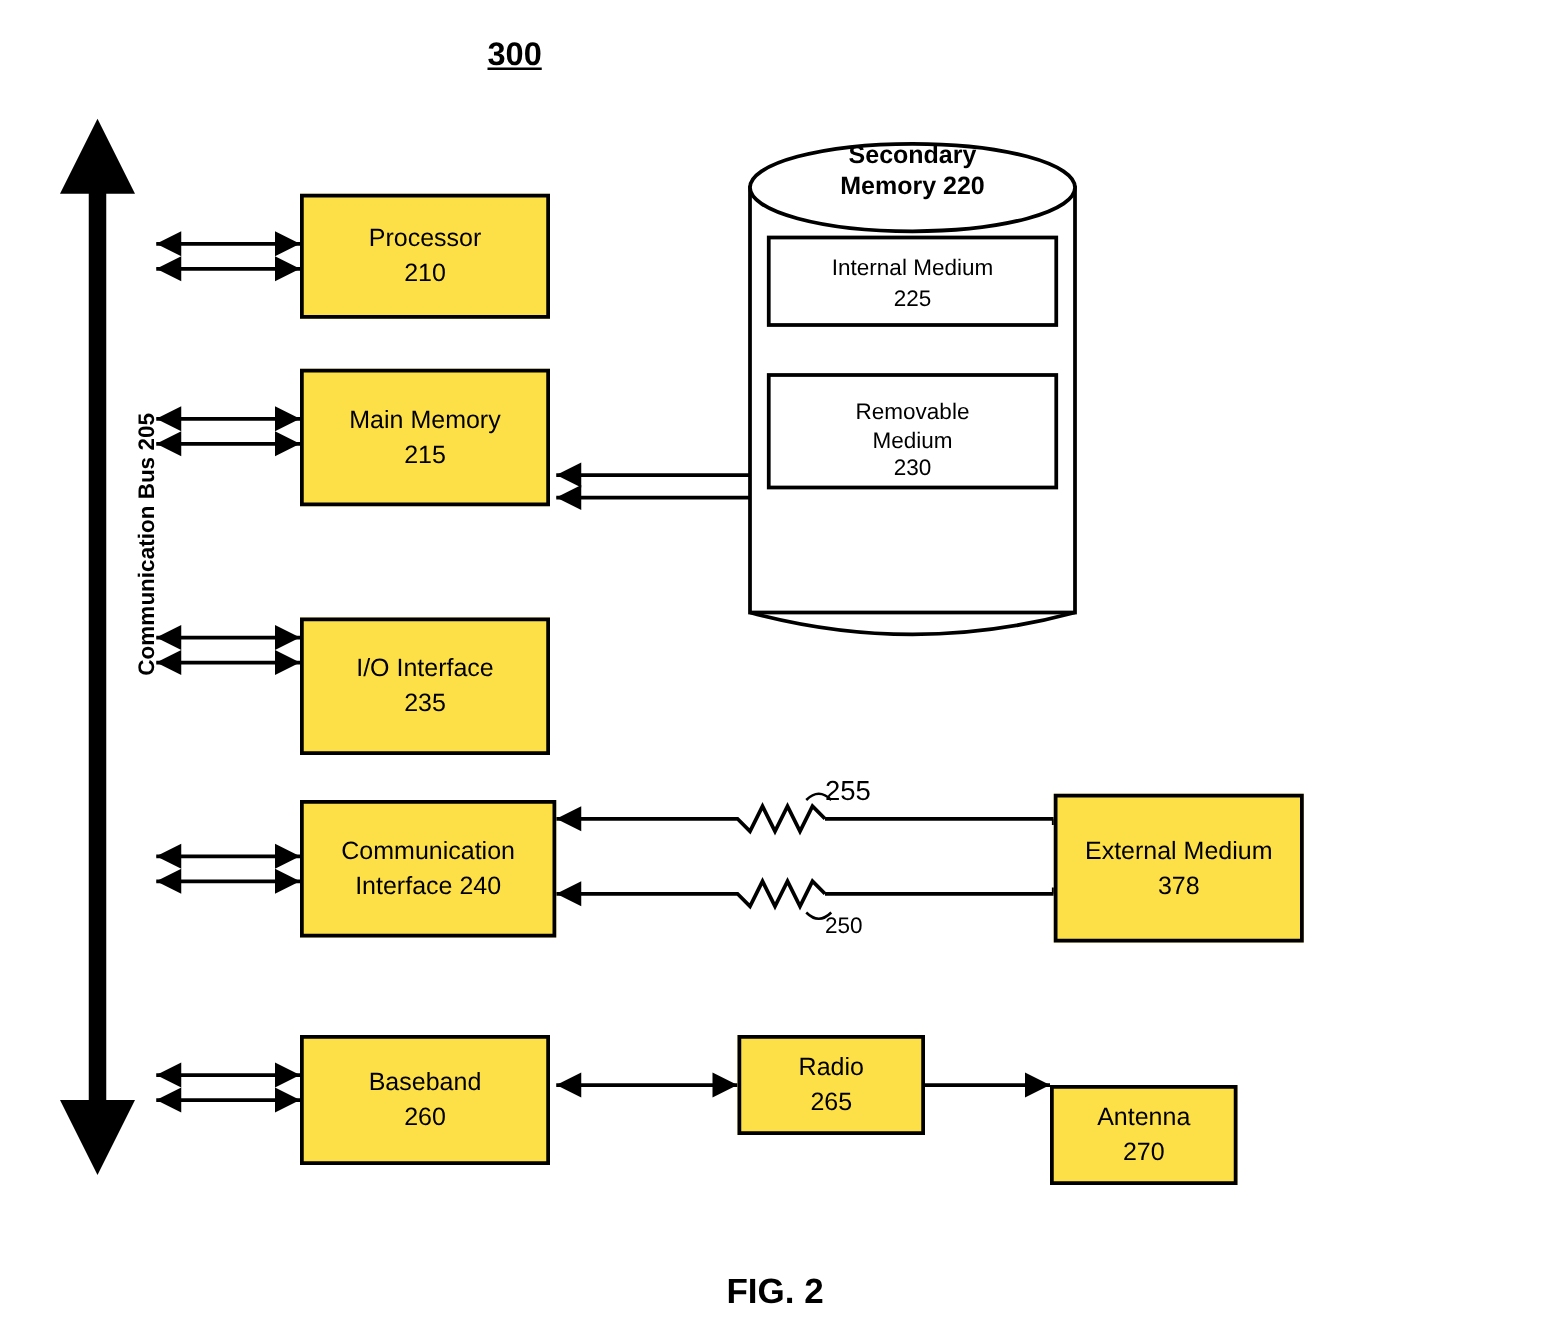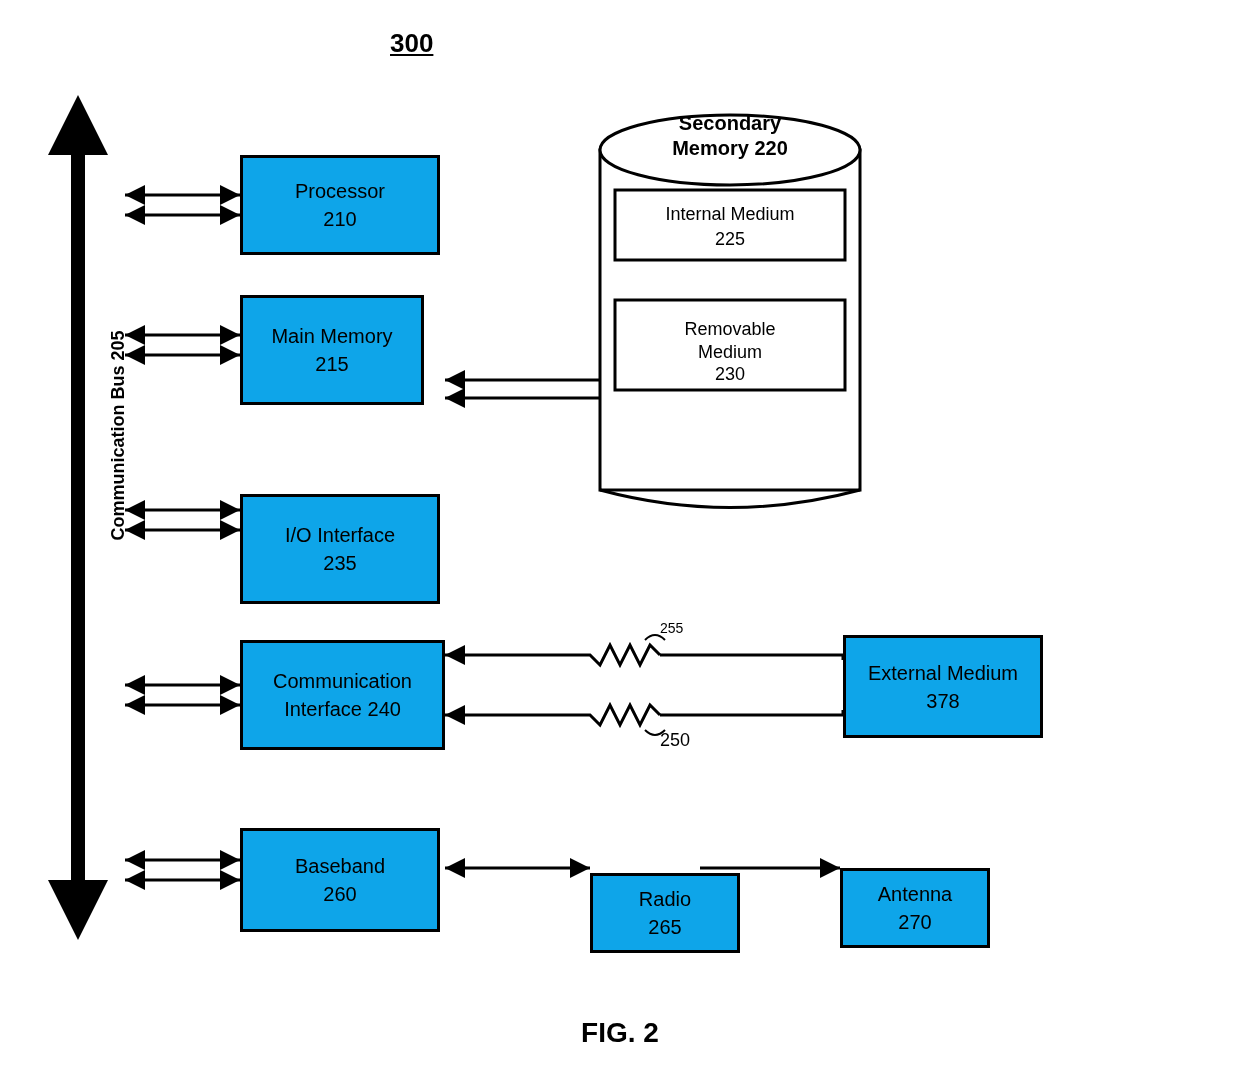--- a/index.html
+++ b/index.html
@@ -22,21 +22,21 @@
       top: 28px;
       left: 390px;
       font-size: 26px;
       font-weight: bold;
       text-decoration: underline;
     }
     
     .box {
       position: absolute;
       border: 3px solid #000;
-      background: #0ea5e9;
+      background: #fde047;
       display: flex;
       flex-direction: column;
       align-items: center;
       justify-content: center;
       text-align: center;
       font-size: 20px;
       line-height: 1.4;
     }
     
     .fig-label {
@@ -137,51 +137,51 @@
     <path d="M 645,730 Q 655,740 665,730" fill="none" stroke="#000" stroke-width="2"></path>
   </svg>
 
   <div style="position:absolute; left:18px; top:430px; transform:rotate(-90deg); transform-origin:center center; white-space:nowrap; font-size:18px; font-weight:bold; width:200px; text-align:center;">Communication Bus 205</div>
 
   <div class="box" style="left:240px; top:155px; width:200px; height:100px;">
     <span>Processor</span>
     <span>210</span>
   </div>
 
-  <div class="box" style="left:240px; top:295px; width:184px; height:110px;">
+  <div class="box" style="left:240px; top:295px; width:200px; height:110px;">
     <span>Main Memory</span>
     <span>215</span>
   </div>
 
   <div class="box" style="left:240px; top:458px; width:200px; height:110px;margin-top:36px;">
     <span>I/O Interface</span>
     <span>235</span>
   </div>
 
   <div class="box" style="left:240px; top:640px; width:205px; height:110px;">
     <span>Communication</span>
     <span>Interface 240</span>
   </div>
 
   <div class="box" style="left:240px; top:828px; width:200px; height:104px;">
     <span>Baseband</span>
     <span>260</span>
   </div>
 
-  <div class="box" style="left:590px; top:873px; width:150px; height:80px;">
+  <div class="box" style="left:590px; top:828px; width:150px; height:80px;">
     <span>Radio</span>
     <span>265</span>
   </div>
 
   <div class="box" style="left:840px; top:828px; width:150px; height:80px;margin-top:40px;">
     <span>Antenna</span>
     <span>270</span>
   </div>
 
-  <div class="box" style="left:843px; top:635px; width:200px; height:103px;">
+  <div class="box" style="left:843px; top:635px; width:200px; height:119px;">
     <span>External Medium</span>
     <span>378</span>
   </div>
 
   <svg style="position:absolute; left:590px; top:100px; width:280px; height:420px;">
 
     <rect x="10" y="50" width="260" height="340" fill="#fff" stroke="#000" stroke-width="3"></rect>
 
     <ellipse cx="140" cy="50" rx="130" ry="35" fill="#fff" stroke="#000" stroke-width="3"></ellipse>
 
@@ -193,18 +193,18 @@
     <rect x="25" y="90" width="230" height="70" fill="#fff" stroke="#000" stroke-width="3"></rect>
     <text x="140" y="120" text-anchor="middle" font-size="18">Internal Medium</text>
     <text x="140" y="145" text-anchor="middle" font-size="18">225</text>
 
     <rect x="25" y="200" width="230" height="90" fill="#fff" stroke="#000" stroke-width="3"></rect>
     <text x="140" y="235" text-anchor="middle" font-size="18">Removable</text>
     <text x="140" y="258" text-anchor="middle" font-size="18">Medium</text>
     <text x="140" y="280" text-anchor="middle" font-size="18">230</text>
   </svg>
 
-  <div style="position:absolute; left:660px; top:620px; font-size:14px;">255</div>
+  <div style="position:absolute; left:660px; top:620px; font-size:22px;">255</div>
   <div style="position:absolute; left:660px; top:730px; font-size:18px;">250</div>
 
   <div class="fig-label">FIG. 2</div>
 
 </div>
 
 </body></html>

